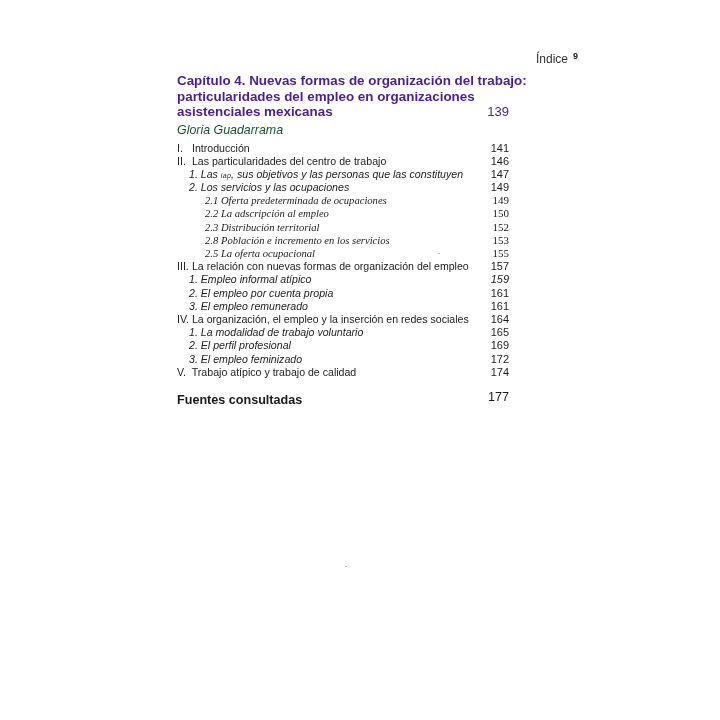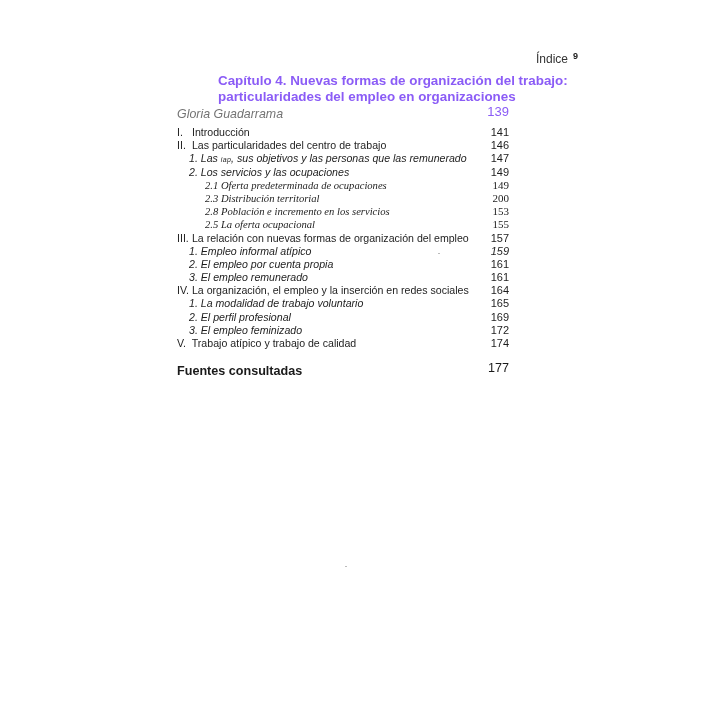--- a/index.html
+++ b/index.html
@@ -4,24 +4,24 @@
 <style>
   html, body { margin:0; padding:0; }
   body {
     width:720px; height:720px; background:#ffffff; position:relative; overflow:hidden;
     font-family:"Liberation Sans", sans-serif; color:#1a1a1a;
   }
   .running-head { position:absolute; top:52px; left:536px; width:50px; font-size:9px; }
   .running-head .label { position:absolute; left:0; top:0; font-size:12px; color:#333; }
   .running-head .pnum { position:absolute; left:37px; top:-1px; font-weight:bold; font-size:9px; }
   .chapter { position:absolute; left:177px; top:73px; width:335px; }
-  .ch-title { font-weight:bold; font-size:13.4px; line-height:15.5px; color:#8b5cf6; position:relative;margin-left:41px; }
+  .ch-title { font-weight:bold; font-size:13.4px; line-height:15.5px; color:#4c1d95; position:relative; }
   .ch-title .ln { display:block; white-space:nowrap; }
   .ch-page { position:absolute; right:3px; top:31px; font-size:13px; font-weight:normal; }
-  .author { font-style:italic; font-size:12.4px; margin-top:3px; color:#737373; }
+  .author { font-style:italic; font-size:12.4px; margin-top:3px; color:#14532d; }
   .toc { margin-top:5px; font-size:10.6px; color:#1d1d1d; }
   .row { position:relative; height:13.2px; line-height:13.2px; white-space:nowrap; }
   .row .pg { position:absolute; right:3px; top:0; font-size:11px; font-style:normal; }
   .row.it .pg.itpg { font-style:italic; }
   .l0 { padding-left:0; }
   .l1 { padding-left:12px; font-style:italic; }
   .l3 { padding-left:28px; font-style:italic;font-family:Liberation Serif, serif; }
   .sc { font-size:7px; text-transform:lowercase; letter-spacing:0.3px; }
   .rn { display:inline-block; width:12px; }
   .fuentes { position:relative; margin-top:11px; height:16px; }
@@ -34,61 +34,67 @@
 
 <div class="running-head">
   <span class="label">Índice</span>
   <span class="pnum">9</span>
 </div>
 
 <div class="chapter">
   <div class="ch-title">
     <span class="ln">Capítulo 4. Nuevas formas de organización del trabajo:</span>
     <span class="ln">particularidades del empleo en organizaciones</span>
+    <span class="ln">asistenciales mexicanas</span>
     <span class="ch-page">139</span>
   </div>
   <div class="author">Gloria Guadarrama</div>
 
   <div class="toc">
 
     <div class="row l0">
       <span class="rn">I.</span>
       <span>Introducción</span>
       <span class="pg">141</span>
     </div>
 
     <div class="row l0">
       <span class="rn">II.</span>
       <span>Las particularidades del centro de trabajo</span>
       <span class="pg">146</span>
     </div>
 
     <div class="row l1">
       <span>1.</span>
-      <span>Las </span><span class="sc">IAP</span><span>, sus objetivos y las personas que las remunerado</span>
+      <span>Las </span><span class="sc">IAP</span><span>, sus objetivos y las personas que las constituyen</span>
       <span class="pg">147</span>
     </div>
 
     <div class="row l1">
       <span>2.</span>
       <span>Los servicios y las ocupaciones</span>
       <span class="pg">149</span>
     </div>
 
     <div class="row l3">
       <span>2.1</span>
       <span>Oferta predeterminada de ocupaciones</span>
       <span class="pg">149</span>
     </div>
 
+    <div class="row l3">
+      <span>2.2</span>
+      <span>La adscripción al empleo</span>
+      <span class="pg">150</span>
+    </div>
 
     <div class="row l3">
       <span>2.3</span>
       <span>Distribución territorial</span>
-      <span class="pg">200</span>
+      <span class="pg">152</span>
     </div>
 
     <div class="row l3">
       <span>2.8</span>
       <span>Población e incremento en los servicios</span>
       <span class="pg">153</span>
     </div>
 
     <div class="row l3">
       <span>2.5</span>

